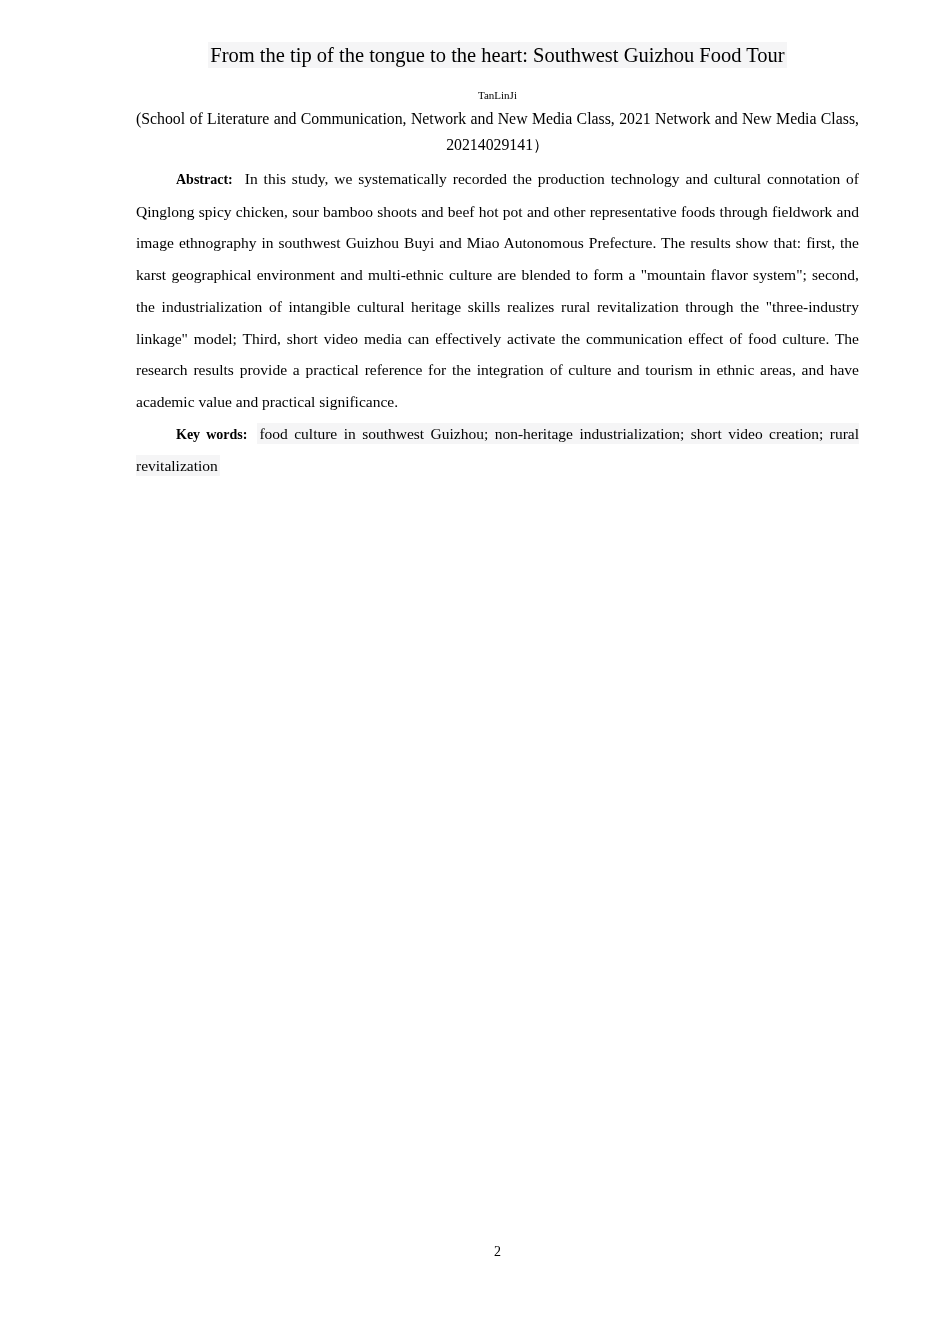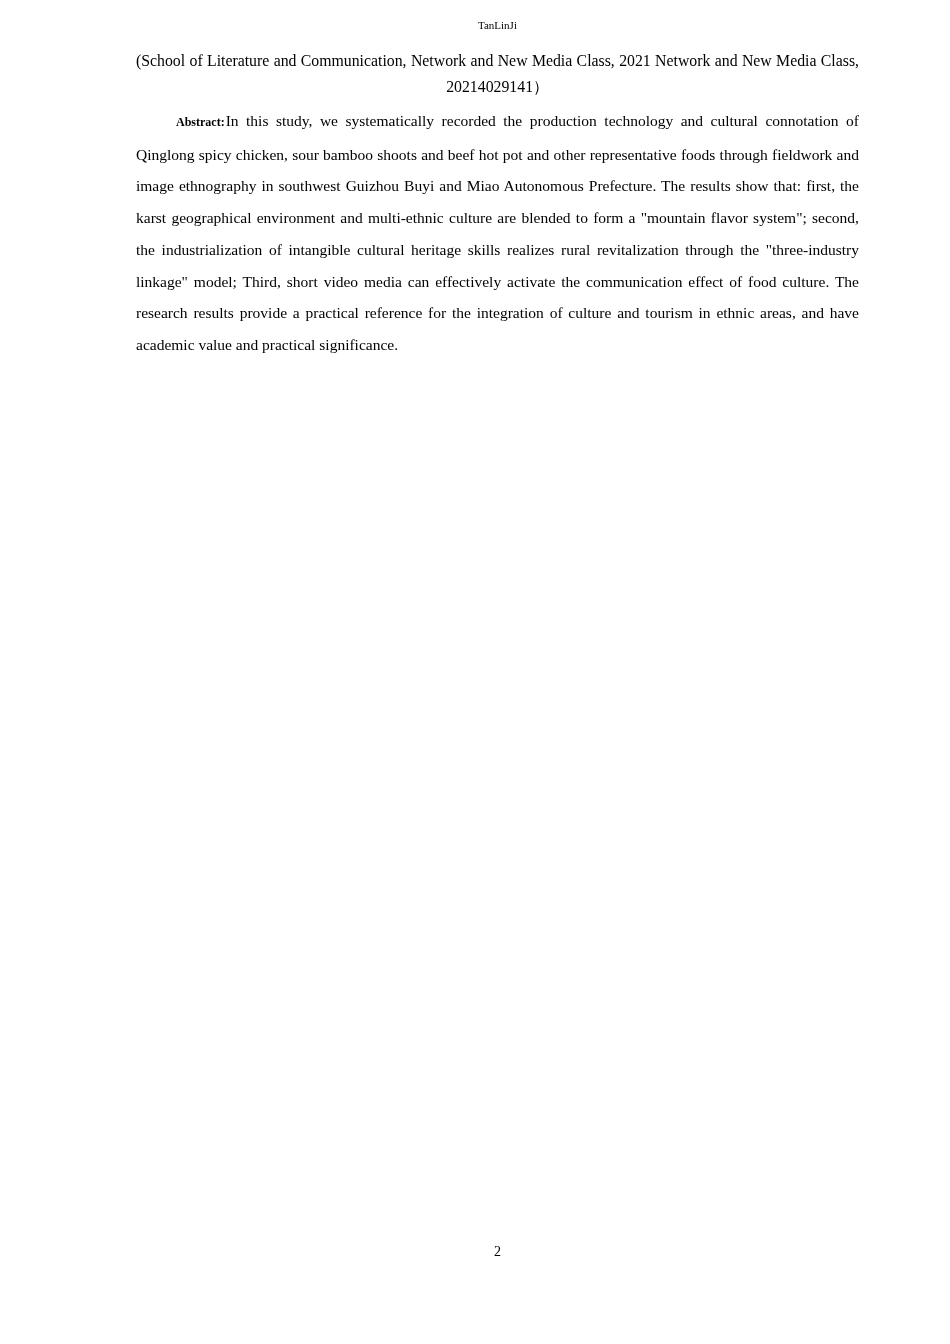--- a/index.html
+++ b/index.html
@@ -46,62 +46,68 @@
     background-color: #f5f5f6;
     box-shadow: 0 0 0 2px #f5f5f6;
   }
   .author {
     margin-top: 14px;
     text-align: center;
     font-size: 11px;
     line-height: 22px;
   }
   .affiliation {
-    margin-top: 12px;
+    margin-top: 0;
     font-size: 15.8px;
     line-height: 26px;
     text-align: justify;
     text-align-last: center;
   }
   .para {
     font-size: 15.5px;
     line-height: 31.7px;
     text-align: justify;
     text-indent: 40px;
     margin: 0;
   }
   .abstract { margin-top: 5px; }
   .para .label {
     font-weight: bold;
-    font-size: 12px;
-    padding-right: 1px;
+    font-size: 14px;
+    padding-right: 12px;
   }
   .page-number {
     position: absolute;
     top: 1243px;
     left: 136px;
     width: 723px;
     text-align: center;
     font-size: 14px;
     line-height: 18px;
   }
 </style>
 </head>
 <body>
 
 <div class="page">
   <div class="content">
 
 
+    <div class="doc-title">
+      <span class="shaded">From the tip of the tongue to the heart: Southwest Guizhou Food Tour</span>
+    </div>
 
     <div class="author">TanLinJi</div>
 
     <div class="affiliation">(School of Literature and Communication, Network and New Media Class, 2021 Network and New Media Class, 20214029141）</div>
 
     <p class="para abstract">
       <span class="label">Abstract:</span><span>In this study, we systematically recorded the production technology and cultural connotation of Qinglong spicy chicken, sour bamboo shoots and beef hot pot and other representative foods through fieldwork and image ethnography in southwest Guizhou Buyi and Miao Autonomous Prefecture. The results show that: first, the karst geographical environment and multi-ethnic culture are blended to form a "mountain flavor system"; second, the industrialization of intangible cultural heritage skills realizes rural revitalization through the "three-industry linkage" model; Third, short video media can effectively activate the communication effect of food culture. The research results provide a practical reference for the integration of culture and tourism in ethnic areas, and have academic value and practical significance.</span>
     </p>
 
+    <p class="para keywords">
+      <span class="label">Key words:</span><span class="shaded">food culture in southwest Guizhou; non-heritage industrialization; short video creation; rural revitalization</span>
+    </p>
 
   </div>
 
   <div class="page-number">2</div>
 </div>
 
 </body></html>

